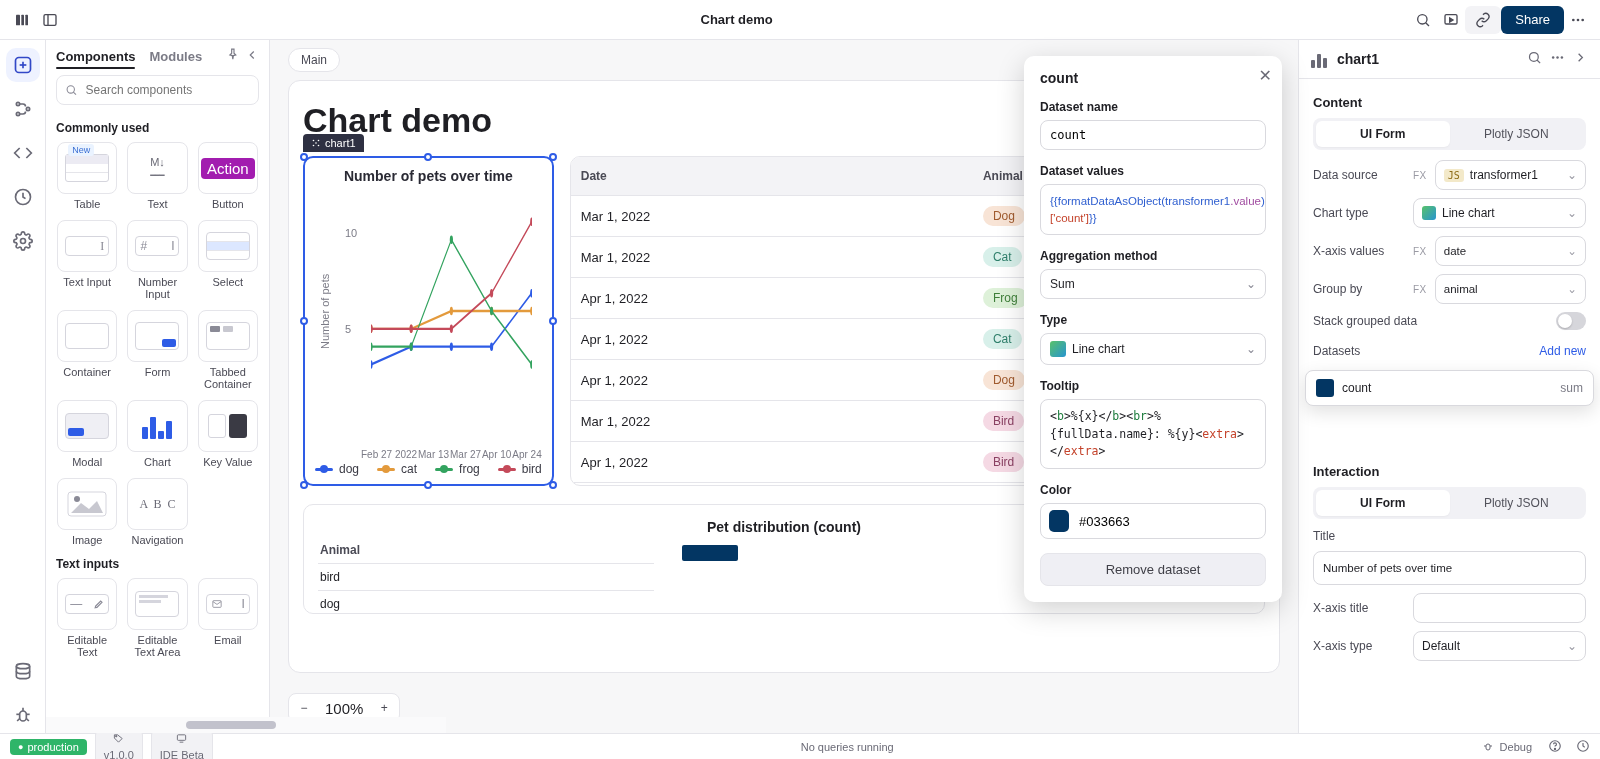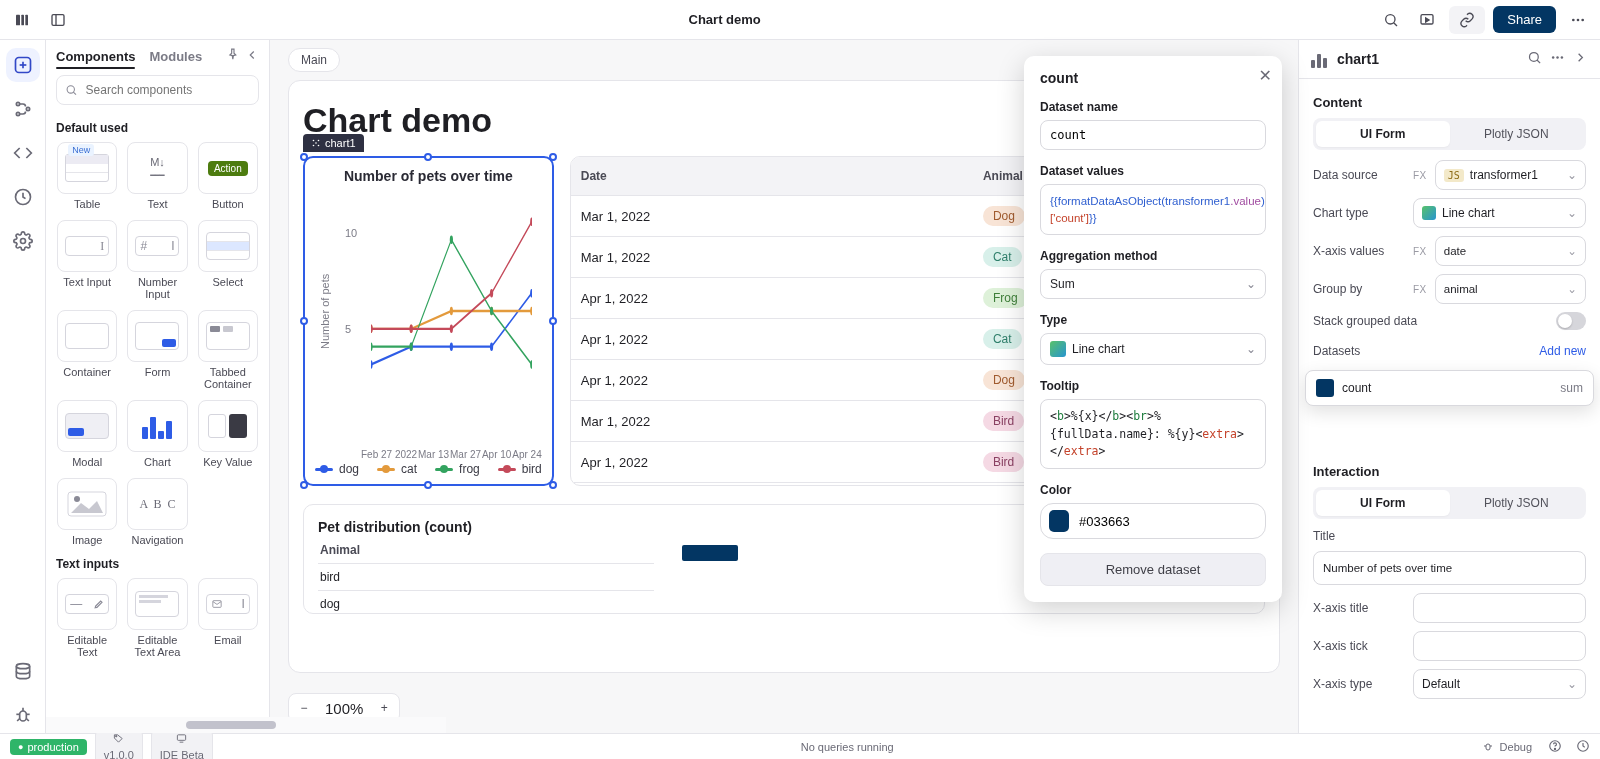--- a/index.html
+++ b/index.html
@@ -10,21 +10,21 @@
     --badge-green-bg:#def1d9; --badge-green-fg:#3f7f3a;
     --badge-pink-bg:#f5d9e4; --badge-pink-fg:#8a4062;
     --tag-bg:#f3f3f6;
     --header:#f3f3f6;
   }
   * { box-sizing:border-box; font-family:-apple-system,Segoe UI,Helvetica,Arial,sans-serif; }
   body { margin:0; background:var(--bg); color:var(--text); font-size:12px; }
 
   
   .topbar { display:flex; align-items:center; height:40px; background:var(--panel); border-bottom:1px solid var(--border); padding:0 8px; }
-  .topbar .left-icons, .topbar .right-icons { display:flex; gap:8px; align-items:center; }
+  .topbar .left-icons, .topbar .right-icons { display:flex; gap:0; }
   .topbar .title { flex:1; text-align:center; font-size:13px; font-weight:600; }
   .icon-btn { width:28px; height:28px; display:flex; align-items:center; justify-content:center; border-radius:6px; color:#5a5a66; }
   .share-btn { background:var(--accent); color:#fff; border:none; padding:6px 14px; border-radius:6px; font-size:13px; }
   .link-chip { background:var(--header); padding:0 10px; height:28px; display:flex; align-items:center; border-radius:6px; color:#4a4a55; }
 
   .main { display:flex; height:calc(759px - 40px - 26px); }
 
   
   .rail { width:46px; background:var(--panel); border-right:1px solid var(--border); display:flex; flex-direction:column; align-items:center; padding-top:8px; gap:10px; }
   .rail .rail-ic { width:34px; height:34px; display:flex; align-items:center; justify-content:center; border-radius:10px; color:#4a4a55; }
@@ -41,21 +41,21 @@
   .search-wrap { padding:6px 10px; }
   .search { display:flex; align-items:center; gap:6px; padding:6px 8px; border:1px solid var(--border); border-radius:8px; color:var(--muted); background:#fff; }
   .search input { border:none; outline:none; font-size:12px; width:100%; color:var(--text); background:transparent; }
   .comp-scroll { overflow-y:auto; padding:0 10px 10px; flex:1; }
   .comp-section-title { font-size:12px; font-weight:600; margin:10px 0 6px; }
   .comp-grid { display:grid; grid-template-columns:repeat(3,1fr); gap:8px; }
   .comp-card { background:var(--panel); border:1px solid transparent; }
   .comp-thumb { height:52px; border:1px solid var(--border); border-radius:8px; display:flex; align-items:center; justify-content:center; background:#fff; }
   .table-new .tag { position:absolute; background:#eaf3ff; color:#3a6fd3; font-size:9px; padding:1px 4px; border-radius:3px; transform:translate(-6px,-18px); }
   .comp-card .comp-label { text-align:center; font-size:11px; color:#4a4a55; margin-top:4px; }
-  .action-chip { background:#4d7c0f; color:#fff; font-size:10px; padding:2px 6px; border-radius:4px; }
+  .action-chip { background:#a21caf; color:#fff; font-size:15px; padding:2px 6px; border-radius:4px; }
   .mini-chart { display:flex; gap:2px; align-items:flex-end; height:26px; }
   .mini-chart span { width:6px; background:#2e5ce6; border-radius:1px; }
 
   
   .canvas-wrap { flex:1; background:var(--bg); position:relative; overflow:hidden; }
   .breadcrumb { position:absolute; top:8px; left:18px; background:#fff; border:1px solid var(--border); border-radius:999px; padding:4px 12px; font-size:12px; color:#4a4a55; }
   .zoom-ctl { position:absolute; left:18px; bottom:10px; display:flex; align-items:center; border:1px solid var(--border); background:#fff; border-radius:8px; overflow:hidden; }
   .zoom-ctl .zbtn { width:30px; height:28px; display:flex; align-items:center; justify-content:center; color:#4a4a55; }
   .zoom-ctl .zval { padding:0 6px; font-size:15px; }
 
@@ -88,41 +88,41 @@
   .dtbl th { text-align:left; font-weight:600; font-size:12px; color:#4a4a55; padding:12px 10px; background:var(--header); }
   .dtbl td { padding:10px 10px; border-top:1px solid var(--border); font-size:13px; }
   .badge { display:inline-block; padding:3px 10px; border-radius:999px; font-size:12px; font-weight:500; }
   .b-dog { background:var(--badge-orange-bg); color:var(--badge-orange-fg); }
   .b-cat { background:var(--badge-teal-bg); color:var(--badge-teal-fg); }
   .b-frog { background:var(--badge-green-bg); color:var(--badge-green-fg); }
   .b-bird { background:var(--badge-pink-bg); color:var(--badge-pink-fg); }
 
   
   .chart2-card { margin-top:18px; padding:14px 14px 0; height:110px; }
-  .chart2-title { font-size:14px; font-weight:600; text-align:left; }
+  .chart2-title { font-size:14px; font-weight:600; text-align:center; }
   .bar-track { flex:1; height:20px; background:transparent; border-radius:3px; position:relative; display:flex; align-items:center; }
   .bar-fill { height:16px; background:var(--accent); border-radius:2px; }
 
   
   .modal-wrap { position:absolute; top:56px; right:318px; width:258px; background:#fff; border-radius:10px; box-shadow:0 8px 28px rgba(0,0,0,.18); padding:14px 16px 16px; z-index:20; }
   .modal-title { font-size:14px; font-weight:700; }
   .modal-close { position:absolute; top:10px; right:10px; color:#6a6a76; cursor:pointer; font-size:16px; }
   .m-field-l { font-size:12px; font-weight:600; margin:14px 0 6px; }
   .m-input { width:100%; padding:7px 9px; border:1px solid var(--border2); border-radius:8px; font-size:12px; background:#fff; }
   .m-code { width:100%; padding:8px 9px; border:1px solid var(--border2); border-radius:8px; font-size:11.5px; font-family:ui-monospace,Menlo,monospace; line-height:1.45; background:#fff; }
   .m-code .fn { color:#2f5fd0; }
   .m-code .prop { color:#a14da1; }
   .m-code .str { color:#c4432b;text-align:center; }
   .m-select { display:flex; align-items:center; justify-content:space-between; padding:7px 9px; border:1px solid var(--border2); border-radius:8px; font-size:12px; background:#fff; cursor:pointer; }
   .m-select .lc-ic { width:16px; height:16px; border-radius:3px; background:linear-gradient(135deg,#58c16a,#2795d0); margin-right:6px; }
   .m-select .chev { color:#8a8a96; }
   .tt-box .tag-b { color:#1f7d3f; font-family:ui-monospace,Menlo,monospace; }
   .tt-box .tag-r { color:#c4432b; font-family:ui-monospace,Menlo,monospace; }
   .tt-box { font-size:11.5px; font-family:ui-monospace,Menlo,monospace; border:1px solid var(--border2); border-radius:8px; padding:8px 9px; line-height:1.5; }
-  .color-row { display:flex; align-items:center; gap:8px; border:1px solid var(--border2); border-radius:13px; padding:6px 8px; }
+  .color-row { display:flex; align-items:center; gap:8px; border:1px solid var(--border2); border-radius:8px; padding:6px 8px; }
   .color-swatch { width:22px; height:22px; background:var(--accent); border-radius:5px; }
   .color-row input { border:none; outline:none; font-size:13px; flex:1; }
   .remove-btn { width:100%; margin-top:14px; background:#efeff4; border:1px solid var(--border); color:#404048; padding:8px 0; border-radius:8px; font-size:13px; cursor:pointer; }
 
   
   .inspector { width:302px; background:var(--panel); border-left:1px solid var(--border); display:flex; flex-direction:column; overflow:hidden; position:relative; }
   .insp-head { display:flex; align-items:center; padding:10px 12px; gap:8px; border-bottom:1px solid var(--border); }
   .insp-head .chart-ic { width:18px; height:18px; display:flex; align-items:flex-end; gap:2px; }
   .insp-head .chart-ic span { display:block; width:4px; background:#6a6a76; border-radius:1px; }
   .insp-head .name { font-weight:700; font-size:14px; }
@@ -289,21 +289,21 @@
     <div class="search-wrap">
       <div class="search">
         <svg width="14" height="14" viewBox="0 0 24 24" fill="none" stroke="#8a8a96" stroke-width="2">
             <circle cx="11" cy="11" r="7"></circle>
             <line x1="21" y1="21" x2="16" y2="16"></line>
           </svg>
         <input placeholder="Search components" style="">
       </div>
     </div>
     <div class="comp-scroll">
-      <div class="comp-section-title">Default used</div>
+      <div class="comp-section-title">Commonly used</div>
       <div class="comp-grid">
         <div class="comp-card">
           <div class="comp-thumb table-new" style="position:relative;">
             <span class="tag">New</span>
             <div style="width:44px;height:28px;border:1px solid #d5d5dd;border-radius:3px;display:grid;grid-template-rows:repeat(3,1fr);">
               <div style="background:#ecebf3;"></div>
                 <div></div>
                 <div style="border-top:1px solid #e5e5ea;"></div>
             </div>
           </div>
@@ -764,24 +764,20 @@
         </div>
       <div class="pill mono" style="padding:10px 9px;">
           <span>Number of pets over time</span>
         </div>
 
       <div class="prop-row">
         <span class="plabel">X-axis title</span>
         <div class="pill"></div>
       </div>
       <div class="prop-row">
-        <span class="plabel">X-axis tick</span>
-        <div class="pill"></div>
-      </div>
-      <div class="prop-row">
         <span class="plabel">X-axis type</span>
         <div class="pill">
             <span>Default</span>
             <span class="drop">⌄</span>
           </div>
       </div>
 
     </div>
   </div>
 </div>

